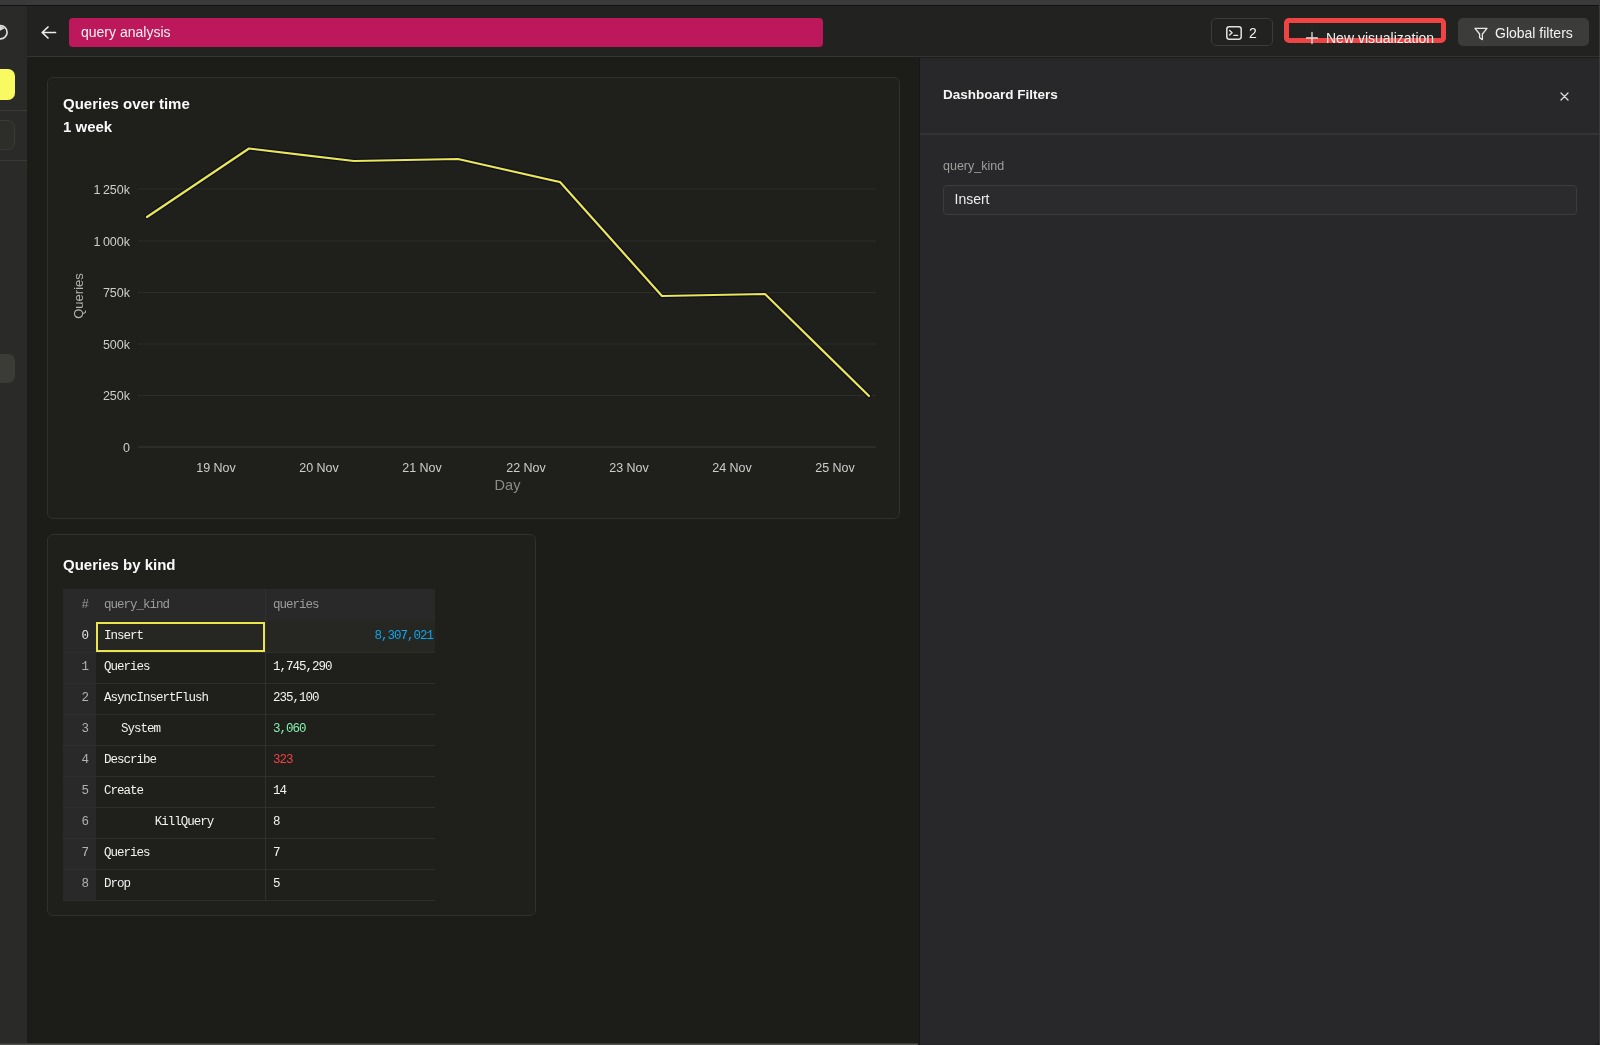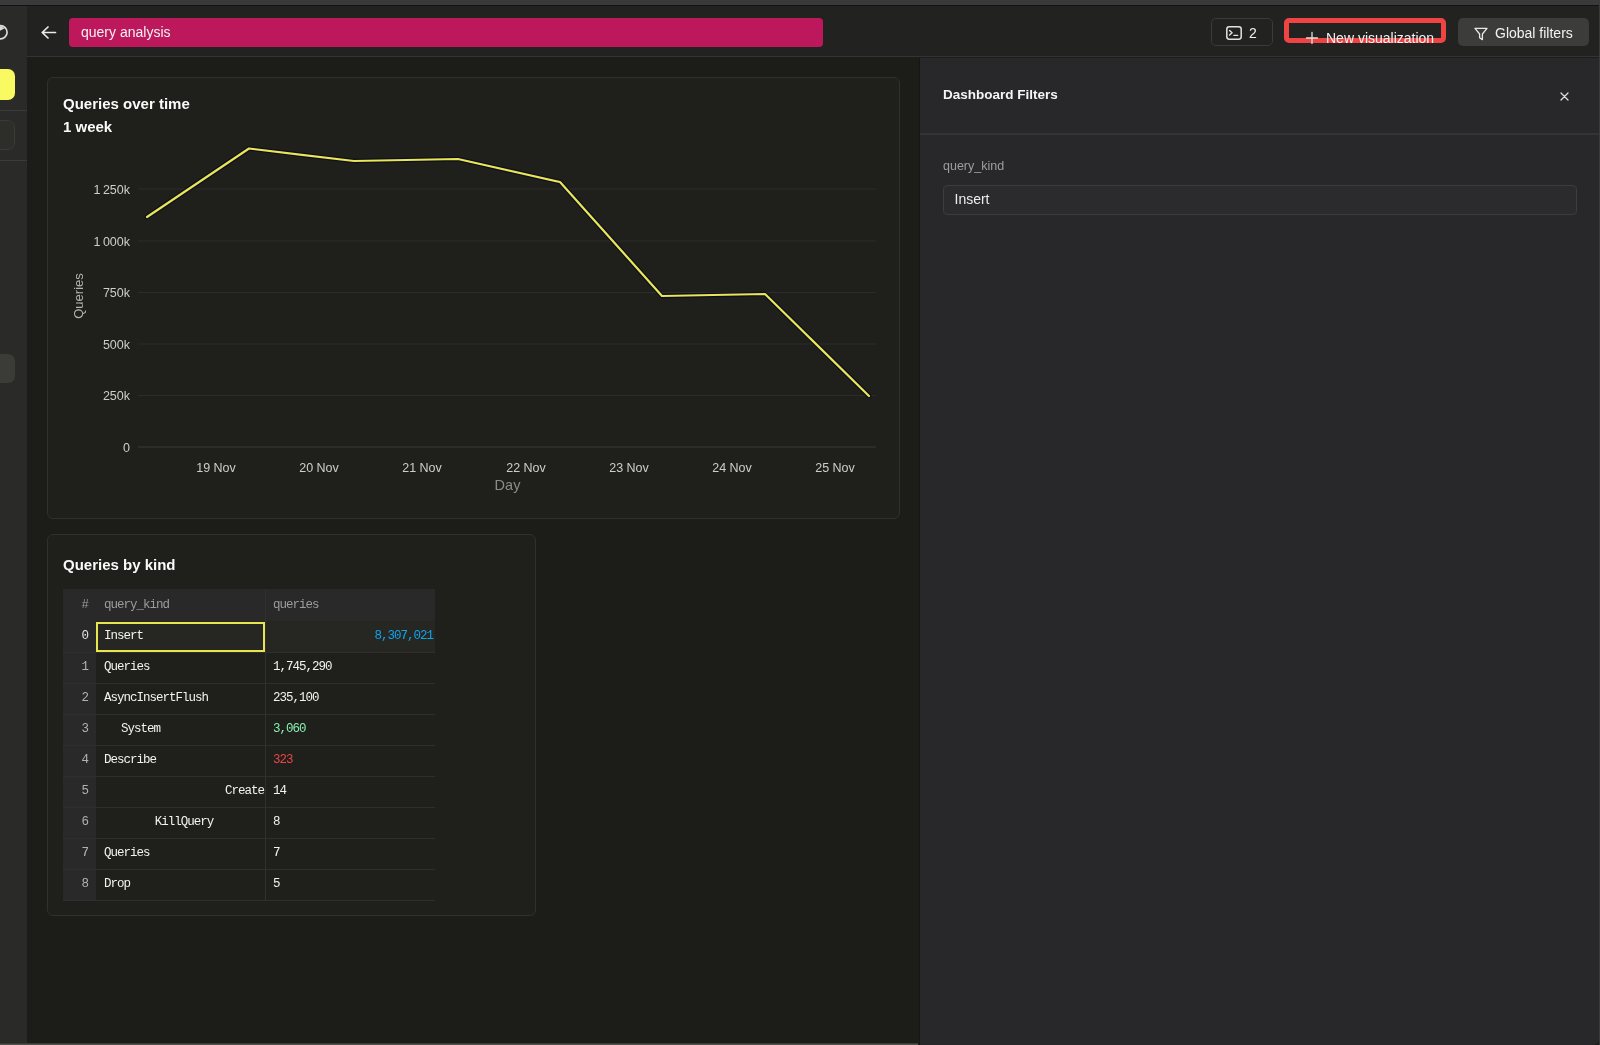--- a/index.html
+++ b/index.html
@@ -114,21 +114,21 @@
     <div class="abs" style="left:0;top:125.1px;width:372px;height:1px;background:#2e2e2c;"></div>
     <div class="abs" style="left:0;top:125.1px;width:33px;height:30.97px;color:#b2b2b0;text-align:right;line-height:30.97px;padding-right:8px;">3</div>
     <div class="abs" style="left:58px;top:125.1px;width:160px;color:#f2f2f0;line-height:30.97px;">System</div>
     <div class="abs" style="left:210px;top:125.1px;width:160px;color:#86efac;line-height:30.97px;">3,060</div>
     <div class="abs" style="left:0;top:156.1px;width:372px;height:1px;background:#2e2e2c;"></div>
     <div class="abs" style="left:0;top:156.1px;width:33px;height:30.97px;color:#b2b2b0;text-align:right;line-height:30.97px;padding-right:8px;">4</div>
     <div class="abs" style="left:41px;top:156.1px;width:160px;color:#f2f2f0;line-height:30.97px;">Describe</div>
     <div class="abs" style="left:210px;top:156.1px;width:160px;color:#ef4444;line-height:30.97px;">323</div>
     <div class="abs" style="left:0;top:187.0px;width:372px;height:1px;background:#2e2e2c;"></div>
     <div class="abs" style="left:0;top:187.1px;width:33px;height:30.97px;color:#b2b2b0;text-align:right;line-height:30.97px;padding-right:8px;">5</div>
-    <div class="abs" style="left:41px;top:187.1px;width:160px;color:#f2f2f0;line-height:30.97px;text-align:right;">Create</div>
+    <div class="abs" style="left:41px;top:187.1px;width:160px;color:#f2f2f0;line-height:30.97px;">Create</div>
     <div class="abs" style="left:210px;top:187.1px;width:160px;color:#f2f2f0;line-height:30.97px;">14</div>
     <div class="abs" style="left:0;top:218.0px;width:372px;height:1px;background:#2e2e2c;"></div>
     <div class="abs" style="left:0;top:218.0px;width:33px;height:30.97px;color:#b2b2b0;text-align:right;line-height:30.97px;padding-right:8px;">6</div>
     <div class="abs" style="left:41px;top:218.0px;width:160px;color:#f2f2f0;line-height:30.97px;text-align:center;">KillQuery</div>
     <div class="abs" style="left:210px;top:218.0px;width:160px;color:#f2f2f0;line-height:30.97px;">8</div>
     <div class="abs" style="left:0;top:249.0px;width:372px;height:1px;background:#2e2e2c;"></div>
     <div class="abs" style="left:0;top:249.0px;width:33px;height:30.97px;color:#b2b2b0;text-align:right;line-height:30.97px;padding-right:8px;">7</div>
     <div class="abs" style="left:41px;top:249.0px;width:160px;color:#f2f2f0;line-height:30.97px;">Queries</div>
     <div class="abs" style="left:210px;top:249.0px;width:160px;color:#f2f2f0;line-height:30.97px;">7</div>
     <div class="abs" style="left:0;top:280.0px;width:372px;height:1px;background:#2e2e2c;"></div>

